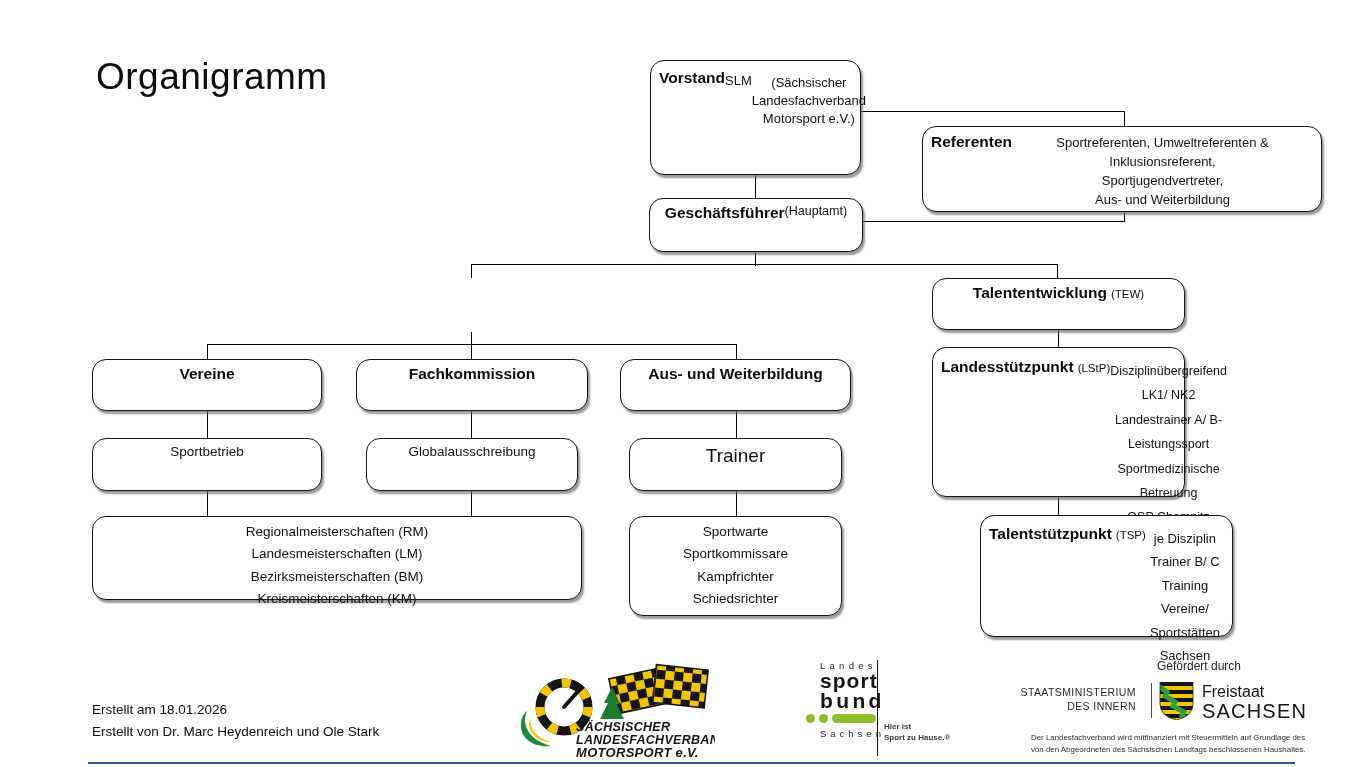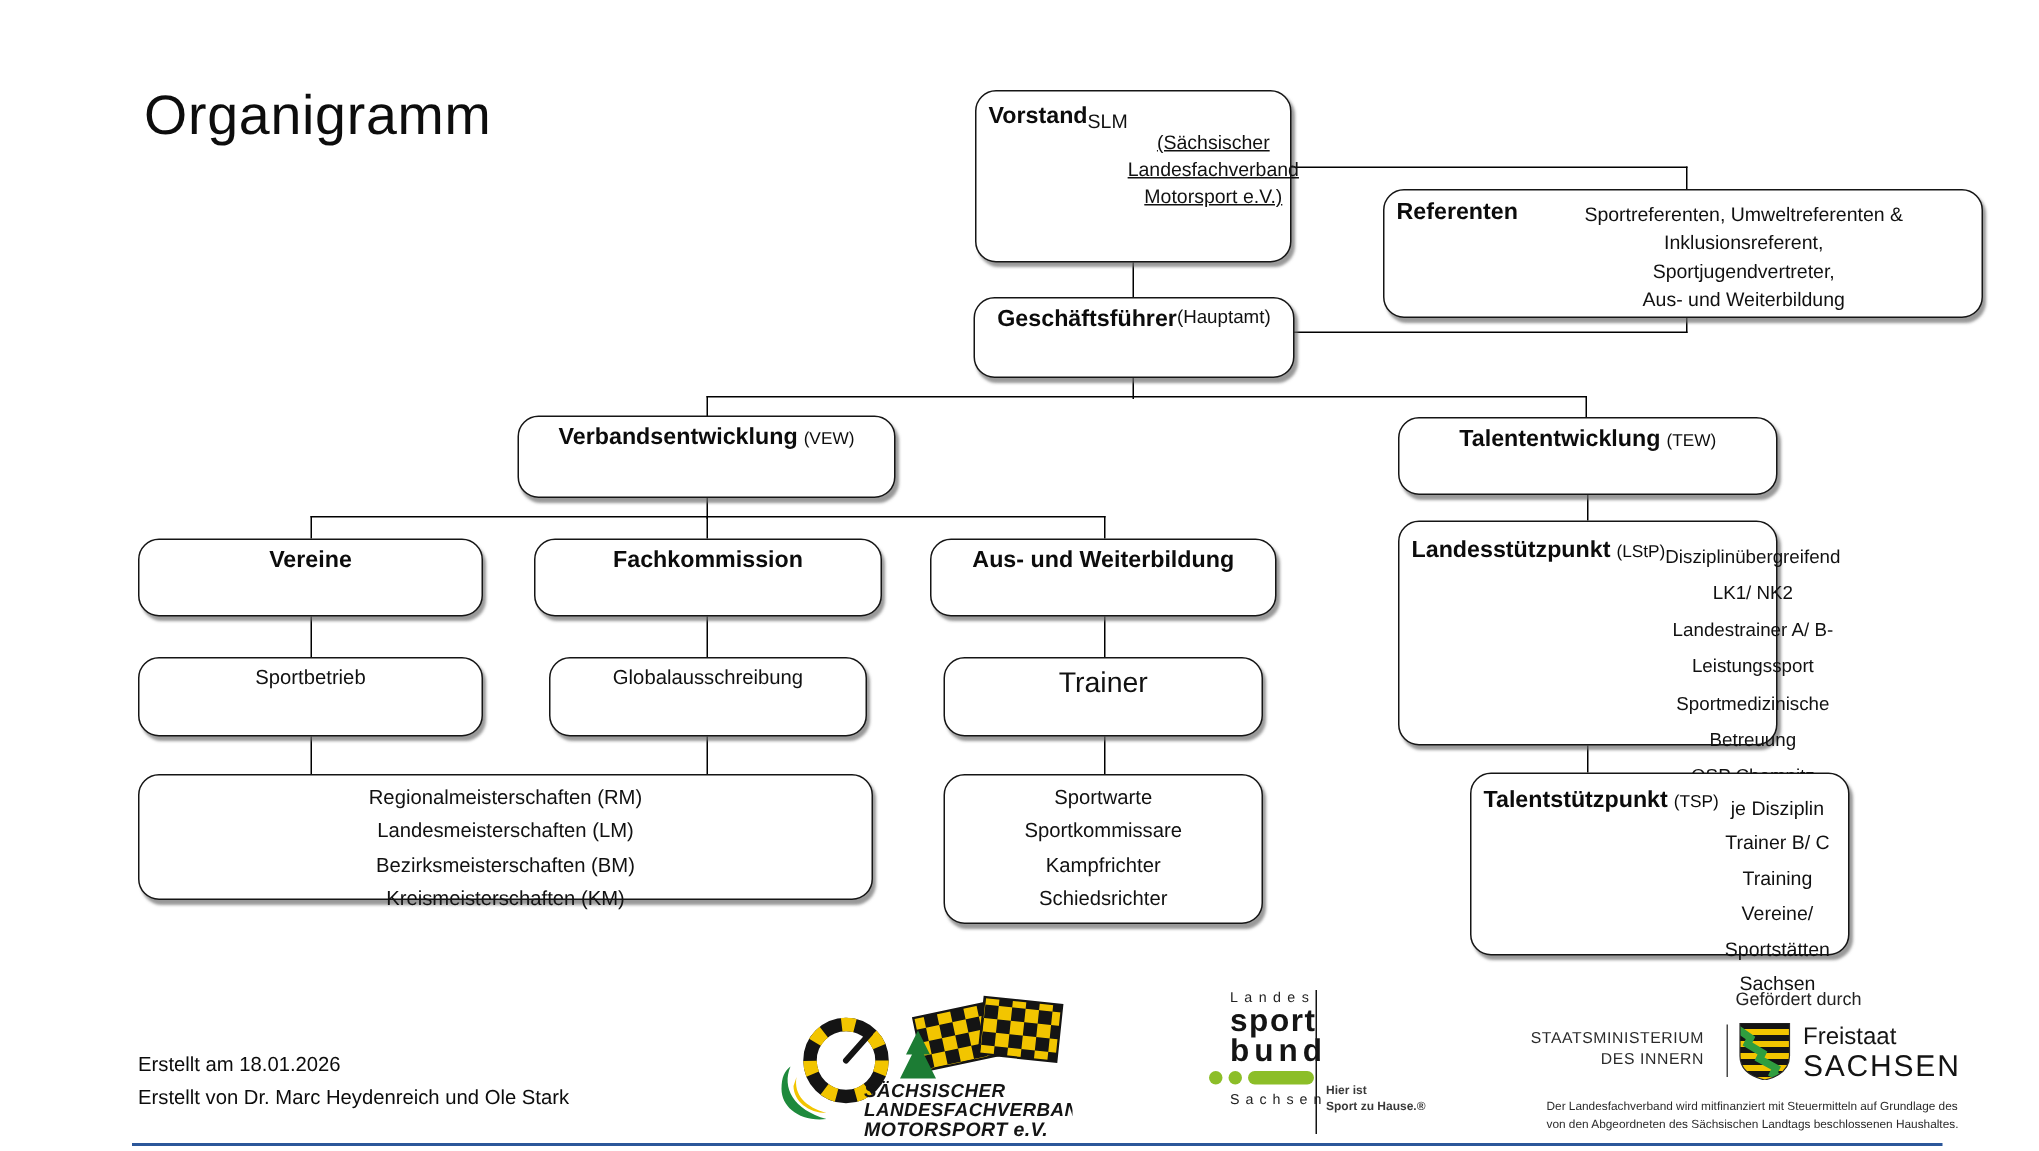--- a/index.html
+++ b/index.html
@@ -84,43 +84,37 @@
   <div class="vline" style="left:736px;top:411px;height:27px;"></div>
   <div class="vline" style="left:207px;top:491px;height:25px;"></div>
   <div class="vline" style="left:471px;top:491px;height:25px;"></div>
   <div class="vline" style="left:736px;top:491px;height:25px;"></div>
   <div class="vline" style="left:1058px;top:330px;height:17px;"></div>
   <div class="vline" style="left:1058px;top:497px;height:18px;"></div>
 
   <div class="box box--top" style="left:650px;top:60px;width:211px;height:115px;padding-top:7px;">
     <div class="box-title">Vorstand</div>
     <div class="box-sub">SLM</div>
-    <div class="box-body pre" style="margin-top:18px;text-decoration:underline;">(Sächsischer
+    <div class="box-body pre" style="margin-top:6px;">(Sächsischer
 Landesfachverband
 Motorsport e.V.)</div>
   </div>
 
   <div class="box box--top" style="left:922px;top:126px;width:400px;height:86px;padding-top:5px;">
     <div class="box-title">Referenten</div>
     <div class="box-body pre lh-ref">Sportreferenten, Umweltreferenten &amp; Inklusionsreferent,
 Sportjugendvertreter,
 Aus- und Weiterbildung</div>
   </div>
 
   <div class="box" style="left:649px;top:198px;width:214px;height:54px;">
     <div class="box-title">Geschäftsführer</div>
     <div class="box-sub" style="margin-top:1px;font-size:12.5px;">(Hauptamt)</div>
   </div>
 
-  <div class="box" style="left:345px;top:277px;width:252px;height:55px;">
-    <div class="box-title-row">
-      <span class="box-title">Verbandsentwicklung</span>
-      <span class="box-suffix">(VEW)</span>
-    </div>
-  </div>
 
   <div class="box" style="left:932px;top:278px;width:253px;height:52px;">
     <div class="box-title-row">
       <span class="box-title">Talententwicklung</span>
       <span class="box-suffix">(TEW)</span>
     </div>
   </div>
 
   <div class="box" style="left:92px;top:359px;width:230px;height:52px;">
     <div class="box-title">Vereine</div>

